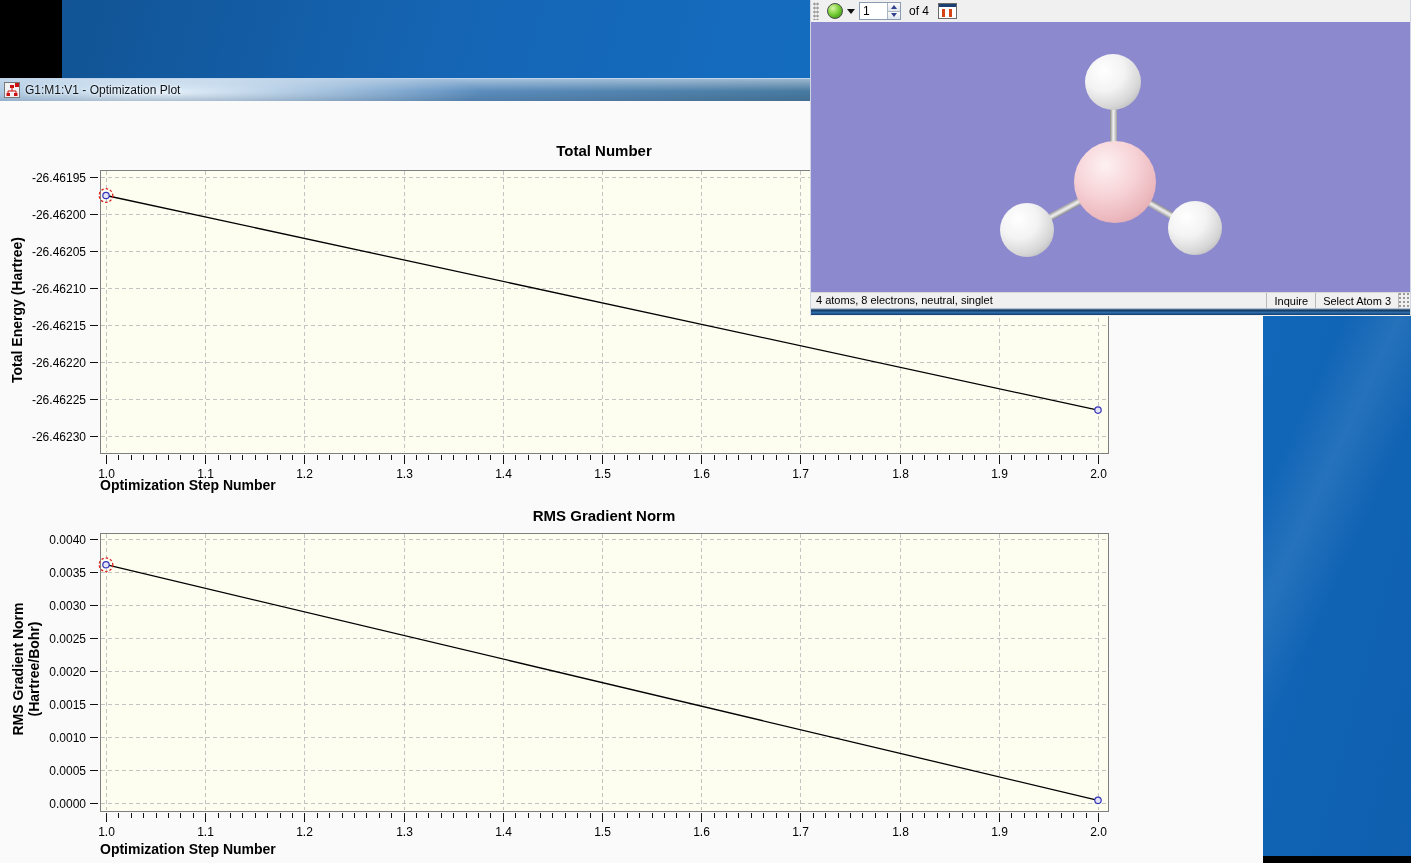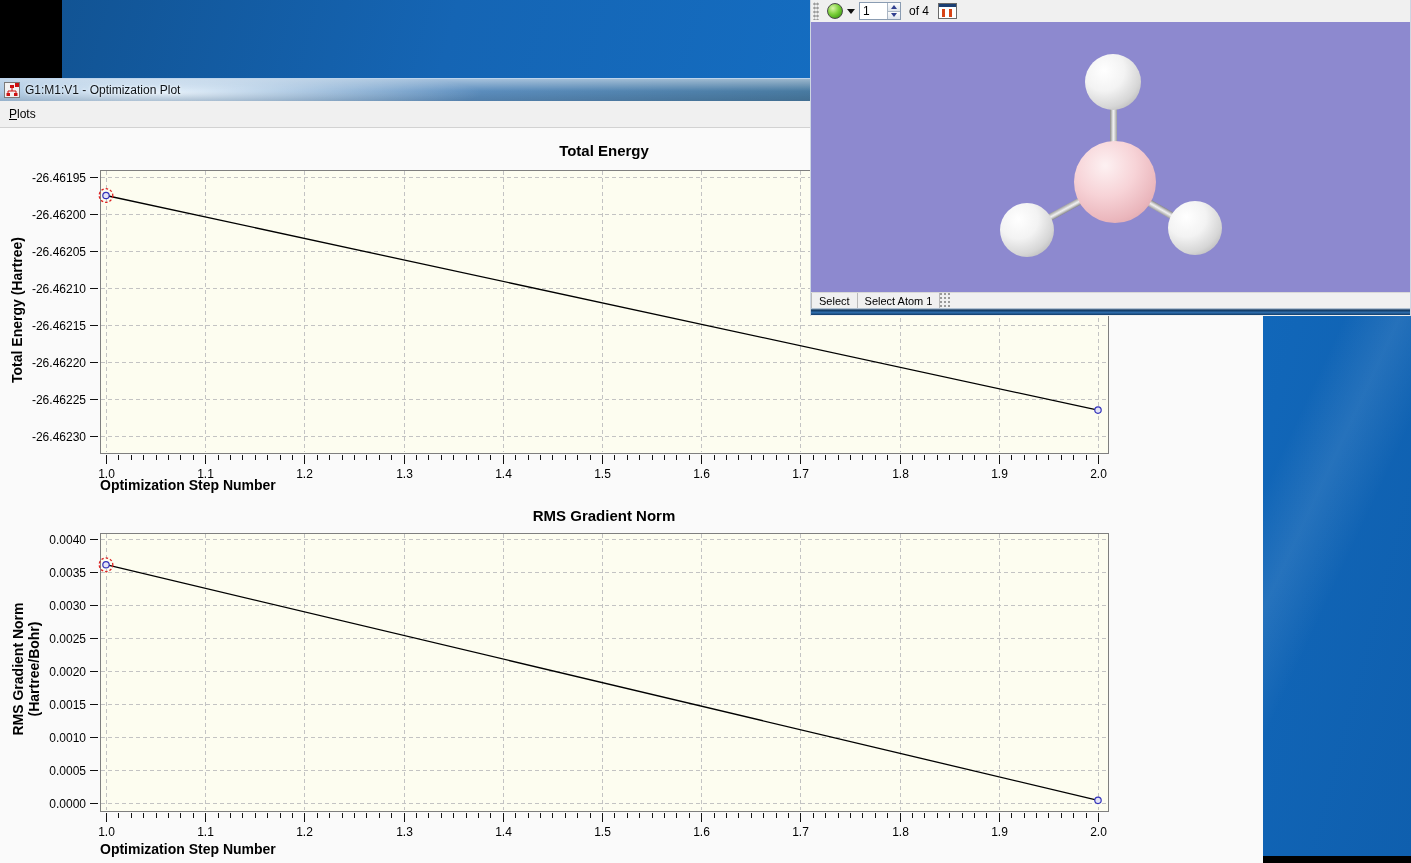--- a/index.html
+++ b/index.html
@@ -102,25 +102,20 @@
         <rect x="0.5" y="0.5" width="15" height="15" fill="#f2f2f2" stroke="#7a7a7a"></rect>
         <rect x="11" y="1" width="4" height="4" fill="#cc1111"></rect>
         <rect x="6" y="3" width="4" height="3" fill="#cc1111"></rect>
         <path d="M8 6 L8 9 M4 9 L12 9 M4 9 L4 11 M12 9 L12 11" stroke="#cc1111" stroke-width="1" fill="none"></path>
         <rect x="2.5" y="11" width="3.5" height="3" fill="#cc1111"></rect>
         <rect x="10" y="11" width="3.5" height="3" fill="#cc1111"></rect>
       </svg>
       <span id="plot-title-text">G1:M1:V1 - Optimization Plot</span>
     </div>
 
-    <div id="plot-menubar">
-      <div class="menu-item">
-        <span><u>P</u><span>lots</span></span>
-      </div>
-    </div>
 
     <div id="plot-client">
       <svg id="charts-svg" width="1114" height="734">
           <g font-family="&quot;Liberation Sans&quot;,sans-serif">
             <rect x="100.5" y="41.5" width="1008" height="283" fill="#fdfdf0" stroke="#7f7f7f" stroke-width="1" shape-rendering="crispEdges"></rect>
             <line x1="101" x2="1107" y1="48.5" y2="48.5" stroke="#c3c3c3" stroke-dasharray="4 3" shape-rendering="crispEdges"></line>
             <line x1="101" x2="1107" y1="85.5" y2="85.5" stroke="#c3c3c3" stroke-dasharray="4 3" shape-rendering="crispEdges"></line>
             <line x1="101" x2="1107" y1="122.5" y2="122.5" stroke="#c3c3c3" stroke-dasharray="4 3" shape-rendering="crispEdges"></line>
             <line x1="101" x2="1107" y1="159.5" y2="159.5" stroke="#c3c3c3" stroke-dasharray="4 3" shape-rendering="crispEdges"></line>
             <line x1="101" x2="1107" y1="196.5" y2="196.5" stroke="#c3c3c3" stroke-dasharray="4 3" shape-rendering="crispEdges"></line>
@@ -384,21 +379,21 @@
             <line x1="1073.5" x2="1073.5" y1="684" y2="689" stroke="#111" shape-rendering="crispEdges"></line>
             <line x1="1086.5" x2="1086.5" y1="684" y2="689" stroke="#111" shape-rendering="crispEdges"></line>
             <polyline points="106,435.74 1098,671.3599999999999" fill="none" stroke="#000000" stroke-width="1.3"></polyline>
             <circle cx="106" cy="435.74" r="3.2" fill="#e4e4f6" stroke="#3333bb" stroke-width="1.2"></circle>
             <circle cx="1098" cy="671.3599999999999" r="3.2" fill="#e4e4f6" stroke="#3333bb" stroke-width="1.2"></circle>
             <circle cx="106" cy="435.74" r="6.8" fill="none" stroke="#dd2222" stroke-width="1.3" stroke-dasharray="2.5 2"></circle>
           </g>
         </svg>
     </div>
 
-    <div class="chart-title" style="top:64px">Total Energy</div>
+    <div class="chart-title" style="top:64px">Total Number</div>
     <div class="y-axis-label" style="left:-123px; top:224px; width:280px;">Total Energy (Hartree)</div>
     <div class="x-axis-label" style="top:399px">Optimization Step Number</div>
 
     <div class="chart-title" style="top:429px">RMS Gradient Norm</div>
     <div class="y-axis-label" style="left:-104px; top:575px; width:260px;">
       <div>RMS Gradient Norm</div>
       <div>(Hartree/Bohr)</div>
     </div>
     <div class="x-axis-label" style="top:763px">Optimization Step Number</div>
   </div>
@@ -435,21 +430,22 @@
       <div class="bond" style="left:303px; top:157px; width:100px; transform-origin:0 50%; transform:rotate(151.4deg);"></div>
       <div class="bond" style="left:303px; top:157px; width:93px; transform-origin:0 50%; transform:rotate(29.9deg);"></div>
 
       <div class="atom h-atom" style="left:274px; top:32px;  width:56px; height:56px;"></div>
       <div class="atom h-atom" style="left:189px; top:181px; width:54px; height:54px;"></div>
       <div class="atom h-atom" style="left:357px; top:179px; width:54px; height:54px;"></div>
       <div class="atom b-atom" style="left:263px; top:119px; width:82px; height:82px;"></div>
     </div>
 
     <div id="mol-statusbar">
-      <div class="status-cell">Select</div>
-      <div class="status-cell">Select Atom 1</div>
+      <div id="mol-status-info">4 atoms, 8 electrons, neutral, singlet</div>
+      <div class="status-cell">Inquire</div>
+      <div class="status-cell">Select Atom 3</div>
       <div id="mol-status-grip"></div>
     </div>
 
     <div id="mol-bottom-frame"></div>
   </div>
 
 </div>
 
 </body></html>

